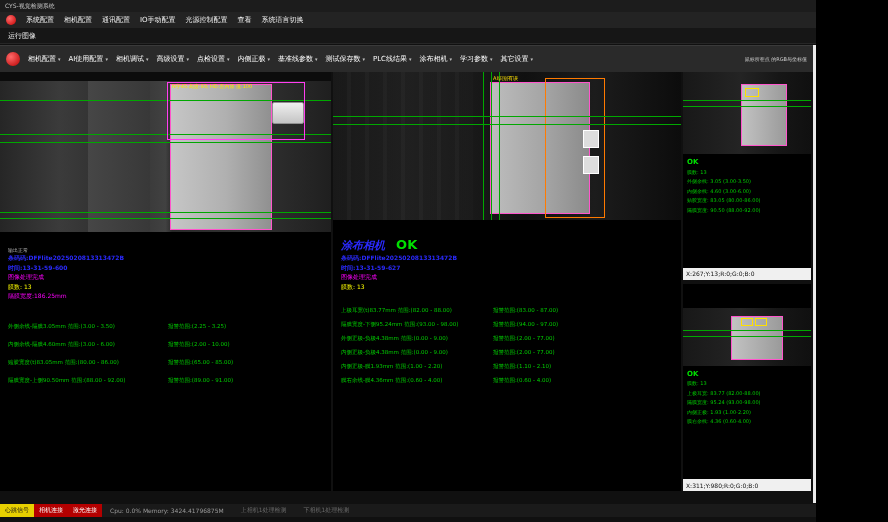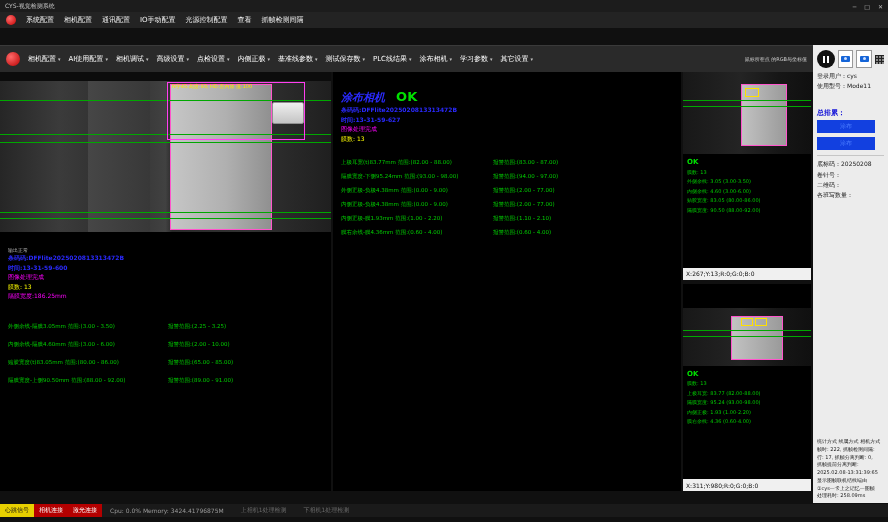--- a/index.html
+++ b/index.html
@@ -1,16 +1,16 @@
 <!DOCTYPE html>
 <html><head>
 <meta charset="utf-8">
 <style>
   html,body{margin:0;padding:0;background:#000;}
-  .app{position:relative;width:888px;height:522px;background:#101010;font-family:"DejaVu Sans",sans-serif;overflow:hidden;color:#ddd;}
+  .app{position:relative;width:816px;height:522px;background:#101010;font-family:"DejaVu Sans",sans-serif;overflow:hidden;color:#ddd;}
 
   
   .titlebar{position:absolute;left:0;top:0;width:888px;height:12px;background:#1c1c1c;display:flex;align-items:center;padding:0 5px;box-sizing:border-box;font-size:6px;color:#c8c8c8;}
   .win-controls{margin-left:auto;display:flex;gap:8px;font-size:6px;color:#bbb;}
   .win-controls span{cursor:pointer;}
 
   
   .menubar{position:absolute;left:0;top:12px;width:888px;height:16px;background:#232323;display:flex;align-items:center;gap:10px;padding:0 6px;box-sizing:border-box;font-size:7px;color:#f2f2f2;}
   .logo{width:10px;height:10px;border-radius:50%;background:radial-gradient(circle at 35% 35%,#ff6a6a,#c40000);flex:0 0 auto;}
   .menu-item{cursor:pointer;white-space:nowrap;}
@@ -21,21 +21,21 @@
 
   
   .toolbar{position:absolute;left:0;top:45px;width:813px;height:27px;background:#2a2a2a;border-top:1px solid #3a3a3a;display:flex;align-items:center;gap:8px;padding:0 6px;box-sizing:border-box;font-size:7px;color:#fff;}
   .logo2{width:14px;height:14px;border-radius:50%;background:radial-gradient(circle at 35% 35%,#ff6a6a,#b80000);flex:0 0 auto;}
   .tb-item{display:flex;align-items:center;gap:2px;cursor:pointer;white-space:nowrap;}
   .tb-caret{font-size:5px;color:#c0c0c0;}
   .tb-caption{margin-left:auto;font-size:5px;color:#cfcfcf;width:82px;line-height:1.2;text-align:right;}
 
   
   .cam-left{position:absolute;left:0;top:72px;width:331px;height:419px;background:#000;display:flex;flex-direction:column;}
-  .cam-mid{position:absolute;left:333px;top:72px;width:348px;height:419px;background:#000;display:flex;flex-direction:row;}
+  .cam-mid{position:absolute;left:333px;top:72px;width:348px;height:419px;background:#000;display:flex;flex-direction:column;}
   .cam-image{position:relative;overflow:hidden;flex:0 0 auto;}
   .cam-left .cam-image{height:160px;}
   .cam-mid .cam-image{height:148px;}
 
   .li-bg{position:absolute;inset:0;background:linear-gradient(90deg,#262626 0,#3b3b3b 18%,#2e2e2e 35%,#414141 50%,#2a2a2a 52%,#333 75%,#1f1f1f 100%);}
   .li-topstrip{position:absolute;left:0;top:0;width:100%;height:9px;background:#0c0c0c;}
   .li-col{position:absolute;left:88px;top:9px;width:62px;height:151px;background:linear-gradient(90deg,#464646,#383838);}
   .li-product{position:absolute;left:170px;top:12px;width:102px;height:146px;background:linear-gradient(90deg,#c6c6c6,#b0b0b0 55%,#909090);border:1px solid #ff55cc;box-sizing:border-box;}
   .li-rect{position:absolute;left:167px;top:10px;width:136px;height:56px;border:1px solid #ff3ef0;}
   .li-connector{position:absolute;left:272px;top:30px;width:30px;height:20px;background:linear-gradient(#efefef,#c4c4c4);border:1px solid #909090;border-radius:2px;}
@@ -121,23 +121,26 @@
   </div>
 
   <div class="menubar">
     <span class="logo"></span>
     <span class="menu-item">系统配置</span>
     <span class="menu-item">相机配置</span>
     <span class="menu-item">通讯配置</span>
     <span class="menu-item">IO手动配置</span>
     <span class="menu-item">光源控制配置</span>
     <span class="menu-item">查看</span>
-    <span class="menu-item">抓帧检测间隔</span>
-  </div>
-
+    <span class="menu-item">系统语言切换</span>
+  </div>
+
+  <div class="runtab-row">
+    <span class="runtab">运行图像</span>
+  </div>
 
   <div class="toolbar">
     <span class="logo2"></span>
     <span class="tb-item">
         <span>相机配置</span>
         <span class="tb-caret">▾</span>
       </span>
     <span class="tb-item">
         <span>AI使用配置</span>
         <span class="tb-caret">▾</span>

